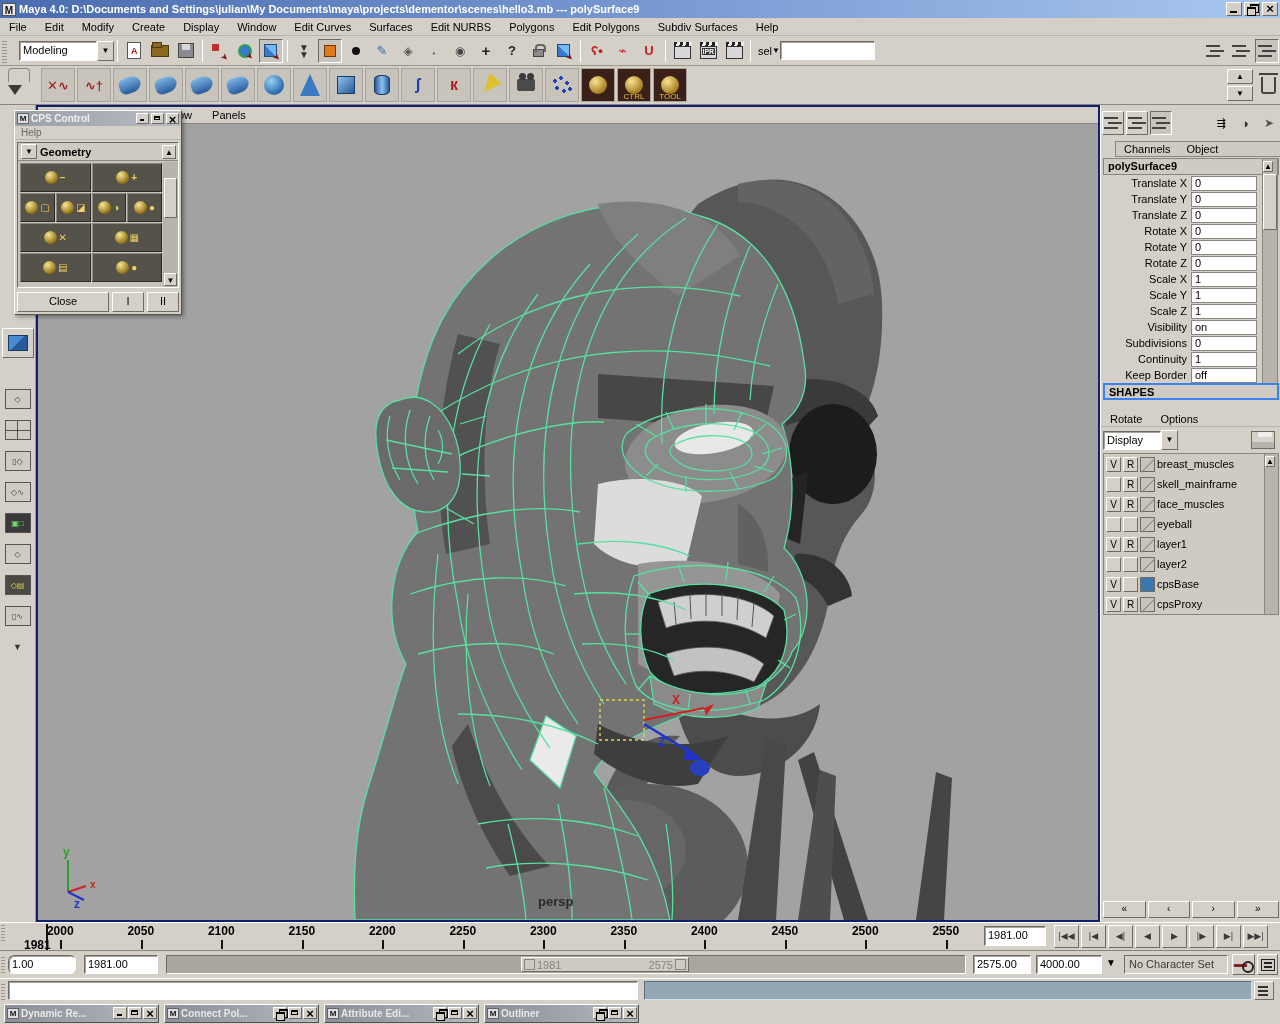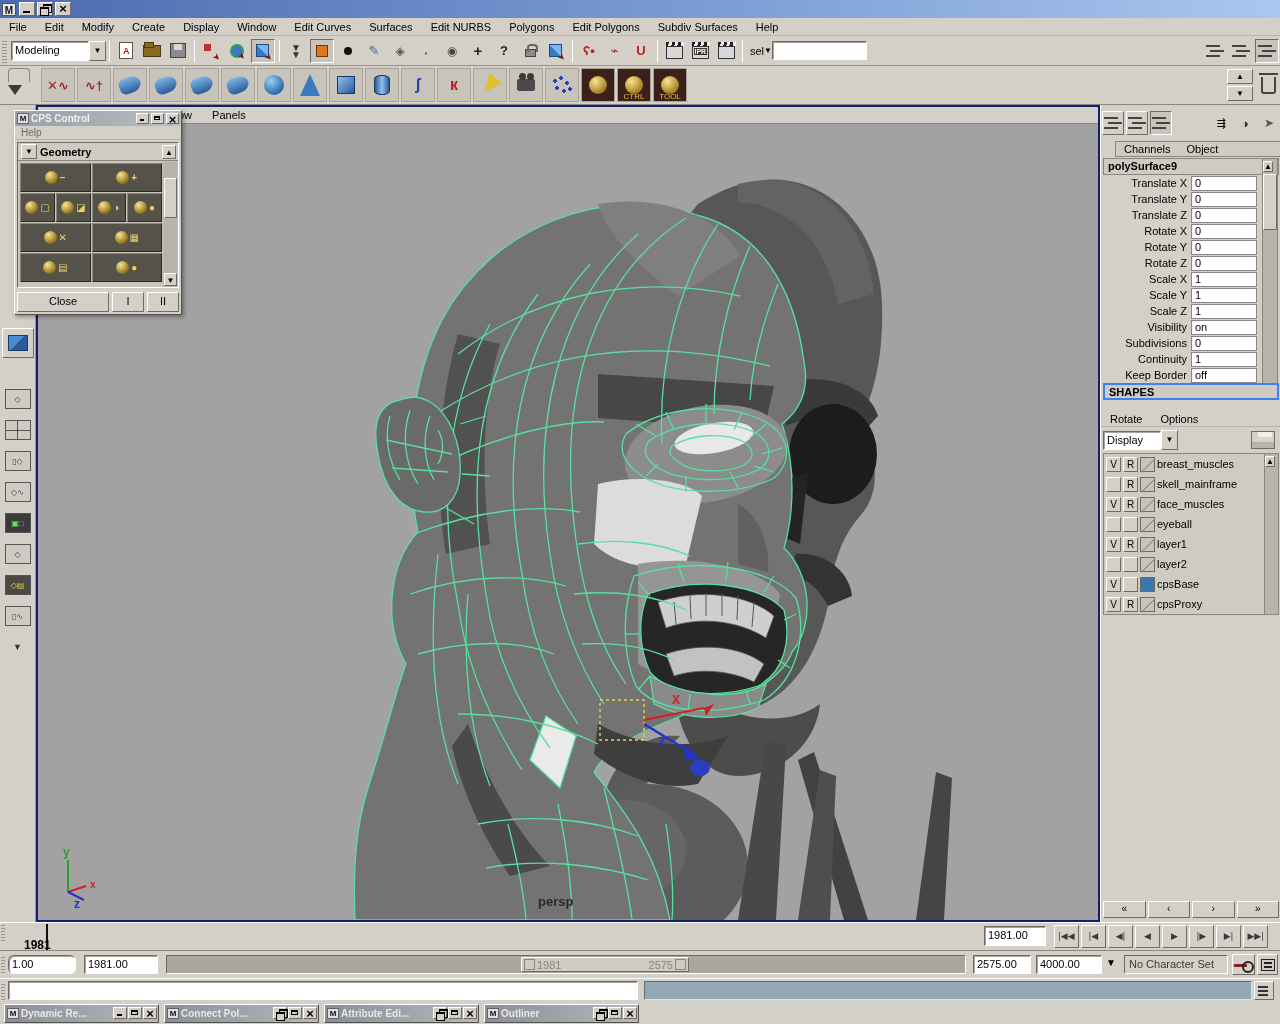--- a/index.html
+++ b/index.html
@@ -21,21 +21,21 @@
   .g-close::after{content:"×";position:absolute;left:0;right:0;top:-2px;text-align:center;font-weight:bold;font-size:13px;color:#000;}
   
   #menubar{left:0;top:18px;width:1280px;height:18px;display:flex;align-items:center;background:#d4d0c8;border-bottom:1px solid #b8b4ac;}
   #menubar span{padding:2px 9px;cursor:default;}
   
   #toolbar{left:0;top:36px;width:1280px;height:30px;background:#d4d0c8;border-bottom:1px solid #9a968e;display:flex;align-items:center;}
   .grip{width:5px;height:24px;margin:0 2px;background:repeating-linear-gradient(0deg,#9a968e 0 1px,#d4d0c8 1px 3px);}
   .tsep{width:1px;height:22px;background:#8a867e;border-right:1px solid #fff;margin:0 3px;}
   .tbtn{width:24px;height:24px;margin:0 1px;display:flex;align-items:center;justify-content:center;position:relative;font-size:13px;}
   .tbtn.pressed{border:1px solid;border-color:#6f6b63 #fff #fff #6f6b63;background:#c8c4bc;}
-  #modelingbox{display:flex;align-items:center;margin-left:2px;}
+  #modelingbox{display:flex;align-items:center;margin-left:10px;}
   #modelingbox .field{width:78px;height:20px;}
   .dropbtn{width:17px;height:20px;background:#d4d0c8;border:1px solid;border-color:#fff #6f6b63 #6f6b63 #fff;text-align:center;font-size:8px;line-height:18px;}
   .ic-page{width:14px;height:17px;background:#fff;border:1px solid #555;position:relative;}
   .ic-page::after{content:"A";color:#b02020;font-size:9px;font-weight:bold;position:absolute;left:3px;top:3px;}
   .ic-folder{width:18px;height:12px;background:#8a6a20;border:1px solid #4a3a10;position:relative;}
   .ic-folder::before{content:"";position:absolute;left:0;top:-4px;width:8px;height:4px;background:#8a6a20;border:1px solid #4a3a10;}
   .ic-floppy{width:16px;height:15px;background:#8a8a92;border:1px solid #444;position:relative;}
   .ic-floppy::after{content:"";position:absolute;left:3px;top:0;width:8px;height:6px;background:#d8d8d8;}
   .ic-selh{width:16px;height:16px;position:relative;}
   .ic-selh::before{content:"";position:absolute;left:1px;top:1px;width:7px;height:7px;background:#c03030;}
@@ -185,20 +185,21 @@
   .miniwin .winbtn{width:14px;height:12px;margin-right:1px;}
   .vgrip{width:4px;height:18px;background:repeating-linear-gradient(0deg,#9a968e 0 1px,#d4d0c8 1px 3px);position:absolute;left:1px;}
 </style>
 </head>
 <body>
 
 <div id="app">
 
   <div id="titlebar" class="abs">
     <span class="mico">M</span>
+    <span class="ttext">Maya 4.0: D:\Documents and Settings\julian\My Documents\maya\projects\dementor\scenes\hello3.mb  ---  polySurface9</span>
     <span class="winbtn g-min"></span>
     <span class="winbtn g-restore"></span>
     <span class="winbtn g-close"></span>
   </div>
 
   <div id="menubar" class="abs">
 
   <span>File</span>
       <span>Edit</span>
       <span>Modify</span>
@@ -871,20 +872,35 @@
     </div>
     <div class="cpsfoot">
       <span class="raised" style="flex:3;">Close</span>
       <span class="raised" style="flex:1;">I</span>
       <span class="raised" style="flex:1;">II</span>
     </div>
   </div>
 
   <div id="timeslider" class="abs">
     <span class="vgrip"></span>
+    <div id="tsticks">
+
+    <span class="tick">2000</span>
+        <span class="tick">2050</span>
+        <span class="tick">2100</span>
+        <span class="tick">2150</span>
+        <span class="tick">2200</span>
+        <span class="tick">2250</span>
+        <span class="tick">2300</span>
+        <span class="tick">2350</span>
+        <span class="tick">2400</span>
+        <span class="tick">2450</span>
+        <span class="tick">2500</span>
+        <span class="tick">2550</span>
+      </div>
     <div id="tsmarker"></div>
     <div id="tsstart">1981</div>
     <span id="curtime" class="field">1981.00</span>
     <div id="transport">
 
     <span class="raised">|◀◀</span>
         <span class="raised">|◀</span>
         <span class="raised">◀|</span>
         <span class="raised">◀</span>
         <span class="raised">▶</span>

